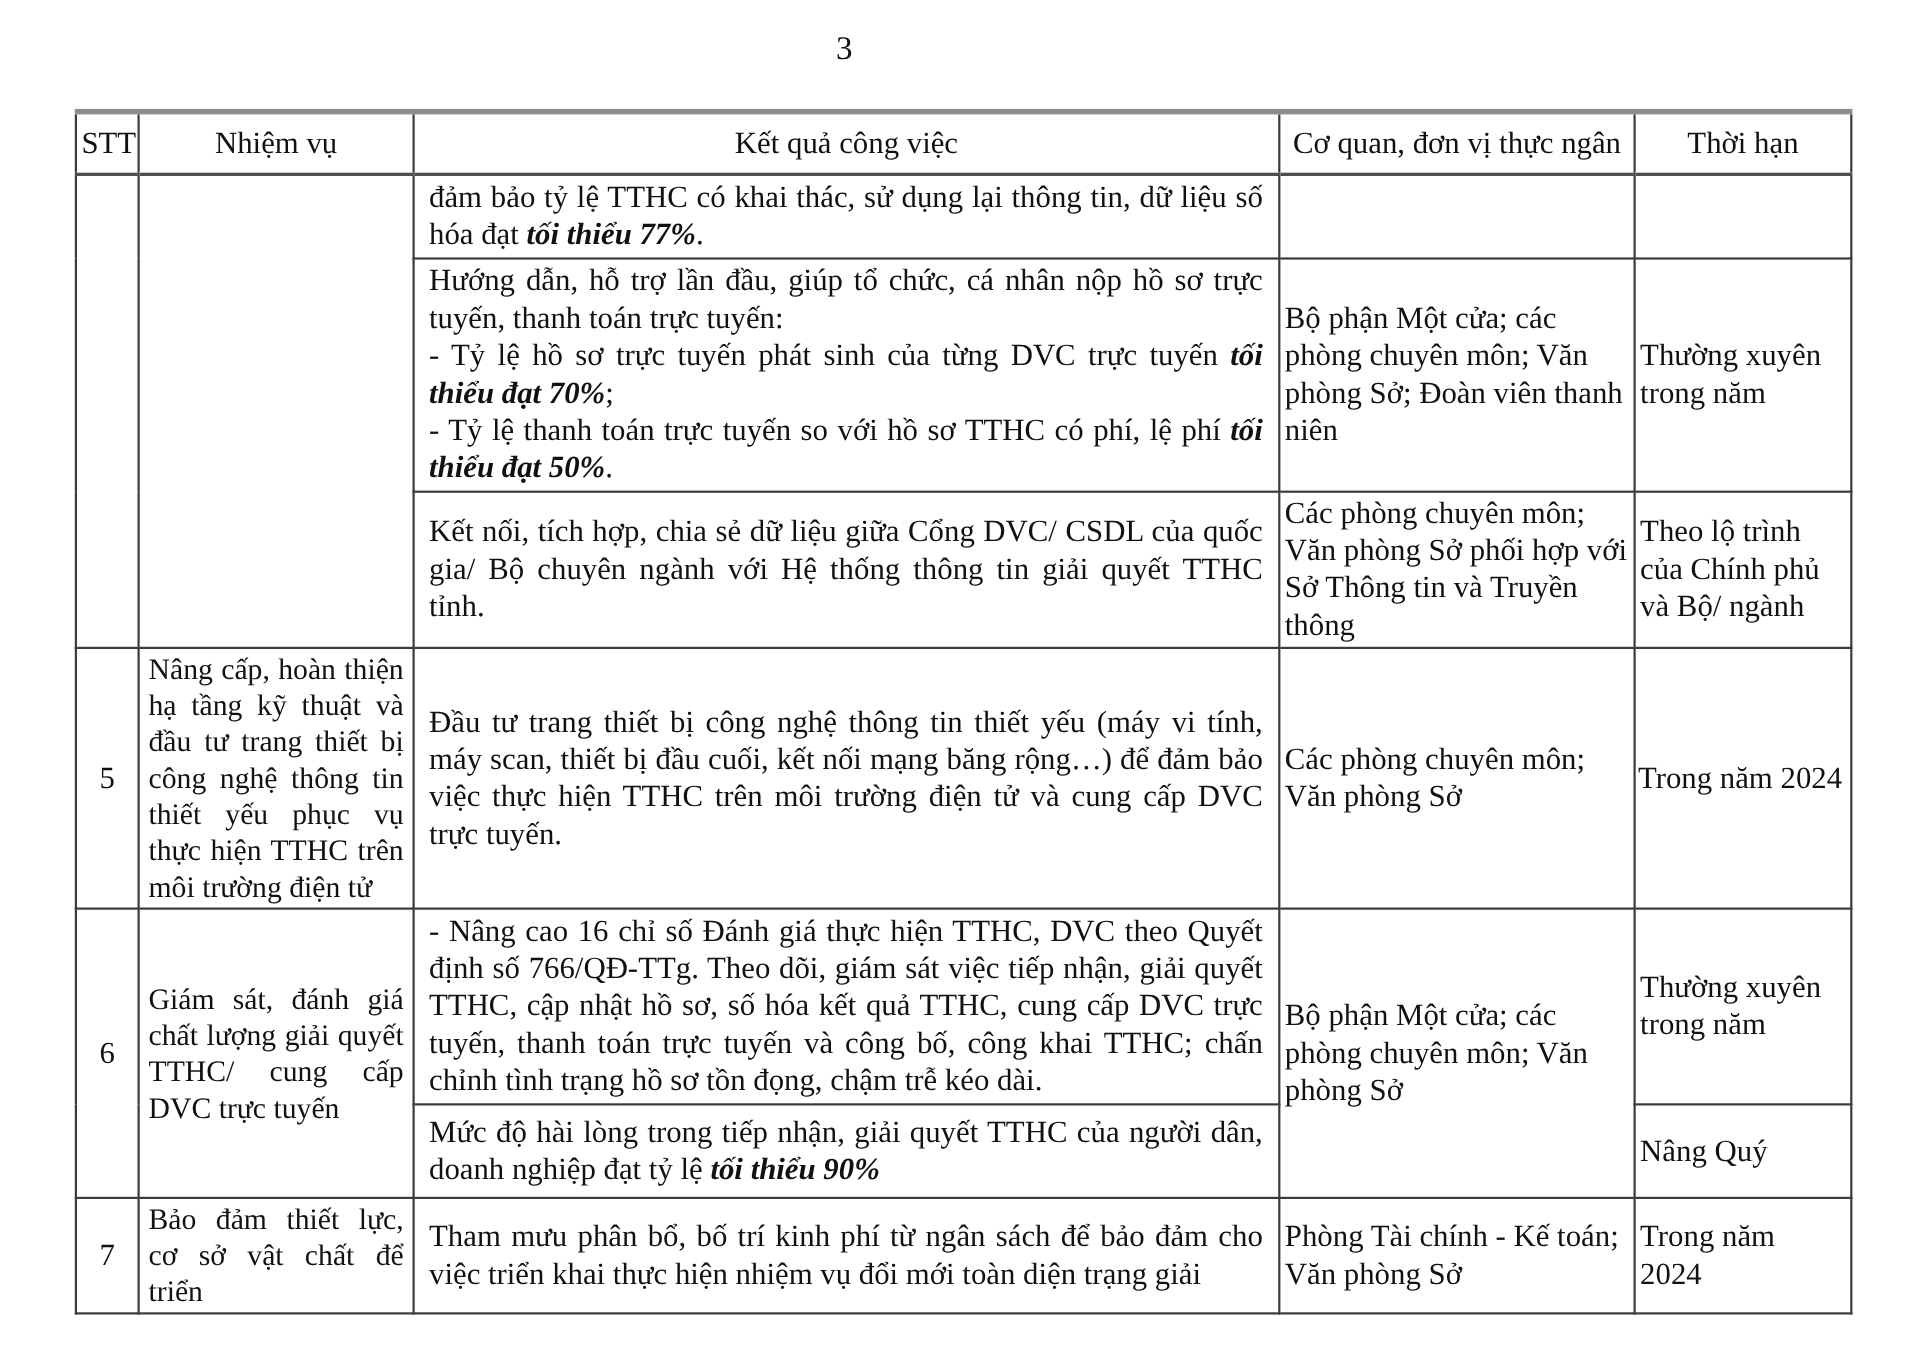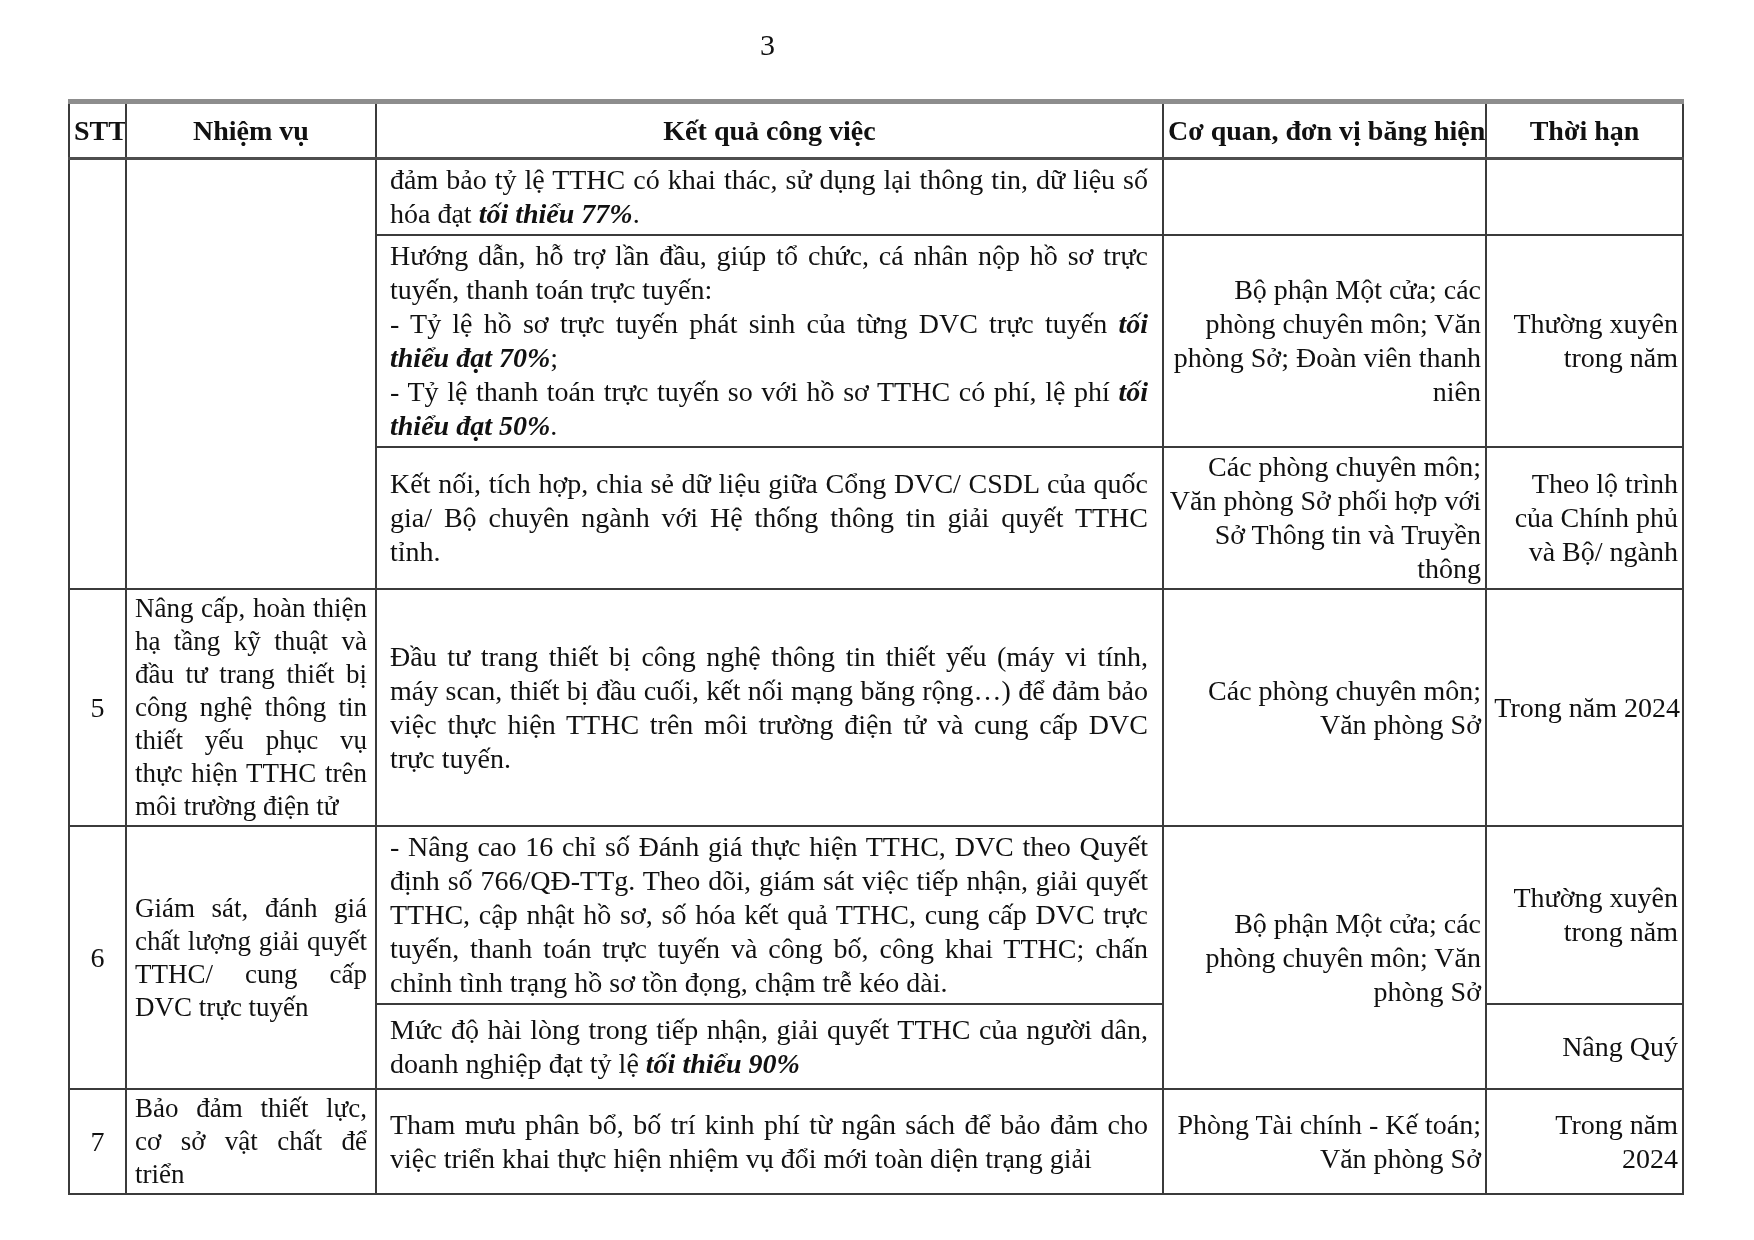--- a/index.html
+++ b/index.html
@@ -24,40 +24,40 @@
   }
   .doc-table th,.doc-table td{
     border:2px solid #3b3b3b;
     font-size:28px;
     line-height:34px;
     padding:2px 8px;
     vertical-align:middle;
     overflow:hidden;
   }
   .doc-table th{
-    font-weight:bold;
+    font-weight:normal;
     text-align:center;
     white-space:nowrap;
     border-bottom:3px solid #4e4e4e;
     padding:2px 4px;
   }
   td.stt{text-align:center;}
   td.task{
     text-align:justify;
     line-height:33px;
     font-size:27px;
     padding:2px 8px;
     border-radius:19px;
   }
   td.result{
     text-align:justify;
     padding:3px 14px 3px 13px;
   }
   td.agency,td.deadline{
-    text-align:right;
+    text-align:left;
     padding:2px 4px;
     font-family:Liberation Serif, serif;
   }
   td.deadline.nowrap{white-space:nowrap;padding:2px 2px;}
   .bi{font-weight:bold;font-style:italic;}
   tr.h-head{height:57px;}
   tr.h-a1{height:66px;}
   tr.h-a2{height:210px;margin-top:40px;}
   tr.h-a3{height:130px;border-radius:28px;}
   tr.h-r5{height:230px;}
@@ -77,21 +77,21 @@
     <col style="width:787px">
     <col style="width:323px">
     <col style="width:197px">
   </colgroup>
 
   <tbody>
       <tr class="h-head">
     <th>STT</th>
     <th>Nhiệm vụ</th>
     <th>Kết quả công việc</th>
-    <th>Cơ quan, đơn vị băng hiện</th>
+    <th>Cơ quan, đơn vị thực ngân</th>
     <th>Thời hạn</th>
   </tr>
 
   <tr class="h-a1">
     <td class="stt" rowspan="3"></td>
     <td class="task" rowspan="3"></td>
     <td class="result"><span>đảm bảo tỷ lệ TTHC có khai thác, sử dụng lại thông tin, dữ liệu số hóa đạt </span><span class="bi">tối thiểu 77%</span><span>.</span></td>
     <td class="agency"></td>
     <td class="deadline"></td>
   </tr>

